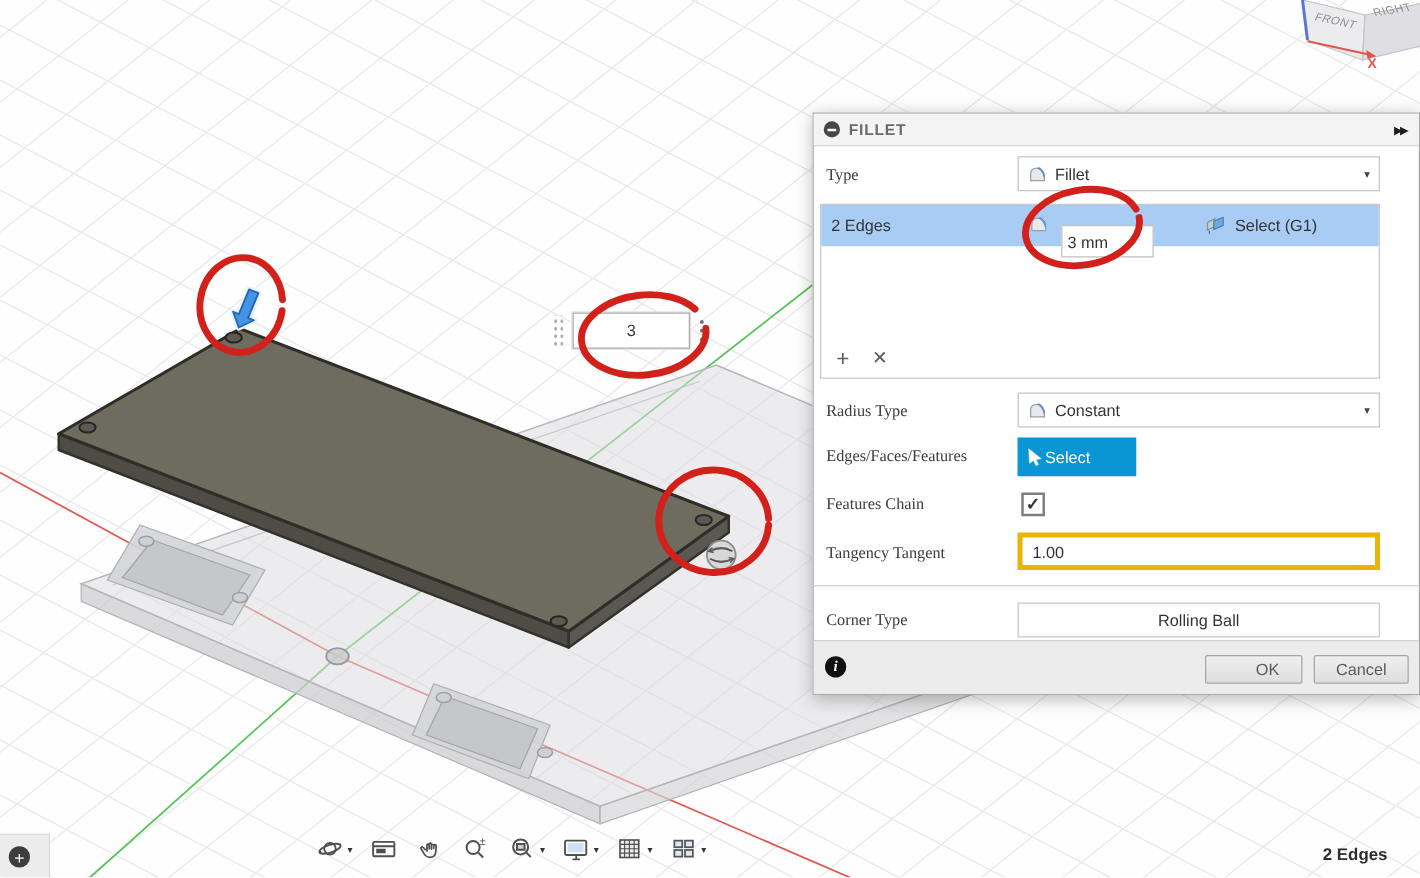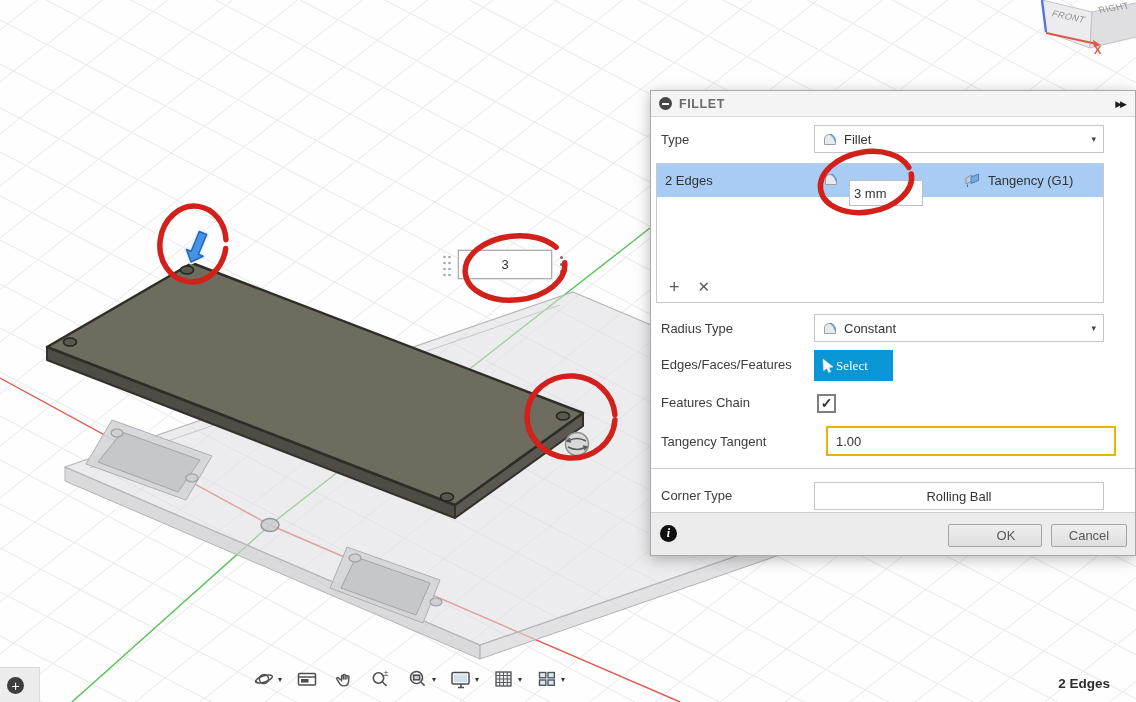--- a/index.html
+++ b/index.html
@@ -18,49 +18,49 @@
   .kebab i{width:3px;height:3px;border-radius:50%;background:#6b6b6b;}
   
   .dialog{position:absolute;left:650px;top:90px;width:486px;height:466px;background:#fff;
           border:1px solid #a9a9a9;box-shadow:0 3px 14px rgba(0,0,0,.28);z-index:20;box-sizing:border-box;}
   .dlg-header{position:absolute;left:0;top:0;right:0;height:26px;background:#f4f4f4;
               border-bottom:1px solid #d7d7d7;display:flex;align-items:center;padding:0 8px;gap:7px;box-sizing:border-box;}
   .collapse-ic{width:13px;height:13px;border-radius:50%;background:#474747;position:relative;cursor:pointer;flex:0 0 auto;}
   .collapse-ic::after{content:"";position:absolute;left:3px;top:5.5px;width:7px;height:2px;background:#fff;}
   .dlg-title{font-size:12.5px;font-weight:bold;color:#6b6b6b;letter-spacing:.6px;}
   .dock-ic{margin-left:auto;font-size:9px;color:#1c1c1c;letter-spacing:-2px;cursor:pointer;padding-right:2px;}
-  .dlg-label{position:absolute;left:10px;font-size:13px;color:#3c3c3c;}
+  .dlg-label{position:absolute;left:10px;font-size:13px;color:#3c3c3c;font-family:Liberation Serif, serif;}
   .selbox{position:absolute;left:163px;width:290px;height:28px;background:#fff;border:1px solid #c6c6c6;
           display:flex;align-items:center;gap:6px;padding:0 7px;box-sizing:border-box;cursor:pointer;font-size:13px;color:#333;}
   .caret{margin-left:auto;font-size:9px;color:#444;}
   .listbox{position:absolute;left:5px;top:72px;width:448px;height:140px;border:1px solid #c9c9c9;background:#fff;box-sizing:border-box;}
   .edge-row{position:absolute;left:0;top:0;right:0;height:33px;background:#a9ccf4;cursor:pointer;}
   .edge-row .rl{position:absolute;left:8px;top:9px;font-size:13px;color:#333;}
   .edge-row .fic{position:absolute;left:166px;top:7px;}
   .valuebox{position:absolute;left:192px;top:3px;width:74px;height:26px;background:#fff;border:1px solid #bfbfbf;
             box-sizing:border-box;font-size:13px;color:#333;display:flex;align-items:center;padding-left:4px;cursor:text;margin-top:13px;}
   .tg-ic{position:absolute;left:306px;top:7px;}
   .tg-tx{position:absolute;left:331px;top:9px;font-size:13px;color:#333;}
   .list-actions{position:absolute;left:12px;bottom:6px;display:flex;gap:18px;}
   .list-actions span{font-size:18px;color:#5c5c5c;line-height:18px;cursor:pointer;}
-  .selectbtn{position:absolute;left:163px;top:259px;width:79px;height:31px;background:#0a96d5;border:none;
-             color:#fff;font-size:13px;display:flex;align-items:center;gap:1px;padding:0 8px;cursor:pointer;box-sizing:border-box;font-family:Liberation Serif, serif;}
+  .selectbtn{position:absolute;left:163px;top:259px;width:95px;height:31px;background:#0a96d5;border:none;
+             color:#fff;font-size:13px;display:flex;align-items:center;gap:1px;padding:0 8px;cursor:pointer;box-sizing:border-box;}
   .checkbox{position:absolute;left:166px;top:303px;width:15px;height:15px;border:2px solid #7f7f7f;background:#fff;
             box-sizing:content-box;display:flex;align-items:center;justify-content:center;cursor:pointer;}
   .checkbox b{font-size:14px;color:#333;line-height:14px;transform:translateY(-1px);}
-  .txtinput{position:absolute;left:175px;top:335px;width:290px;height:30px;border:2px solid #eab308;background:#fff;
+  .txtinput{position:absolute;left:163px;top:335px;width:290px;height:30px;border:4px solid #eab308;background:#fff;
             font-size:13px;color:#333;padding:0 0 0 8px;box-sizing:border-box;outline:none;font-family:"Liberation Sans",sans-serif;}
   .dlg-sep{position:absolute;left:0;top:377px;right:0;height:1px;background:#cfcfcf;}
   .dlg-footer{position:absolute;left:0;top:421px;right:0;bottom:0;background:#ececec;border-top:1px solid #cfcfcf;}
   .info-ic{position:absolute;left:9px;top:12px;width:17px;height:17px;border-radius:50%;background:#101010;color:#fff;
            font-family:"Liberation Serif",serif;font-style:italic;font-weight:bold;font-size:12px;
            display:flex;align-items:center;justify-content:center;cursor:pointer;}
   .btn{position:absolute;top:11px;height:23px;background:linear-gradient(#efefef,#dedede);border:1px solid #a5a5a5;
        border-radius:2px;font-size:13px;color:#5a5a5a;font-family:"Liberation Sans",sans-serif;cursor:pointer;}
-  .btn.ok{right:93px;width:94px;padding-left:28px;}
+  .btn.ok{right:93px;width:78px;padding-left:28px;}
   .btn.cancel{right:8px;width:76px;}
   
   .nav-toolbar{position:absolute;left:250px;top:665px;z-index:30;display:flex;align-items:center;gap:9px;}
   .tool{display:flex;align-items:center;gap:2px;cursor:pointer;padding:2px;}
   .tool svg{display:block;}
   .tool .caret{font-size:8px;color:#333;margin:0;}
   
   .browser-expand{position:absolute;left:0px;top:667px;width:39px;height:35px;background:#ececec;
                   border:1px solid #dcdcdc;border-left:none;border-bottom:none;z-index:30;display:flex;align-items:center;cursor:pointer;}
   .browser-expand .plus-circle{margin-left:7px;width:17px;height:17px;border-radius:50%;background:#3d3d3d;color:#fff;
@@ -236,21 +236,21 @@
           </svg>
         </span>
         <span class="valuebox">3 mm</span>
         <span class="tg-ic">
           <svg width="20" height="17" viewBox="0 0 20 17">
             <path d="M3 13 L9 10 L9 4 L3 7 Z" fill="#c9ced4" stroke="#8a9097"></path>
             <path d="M8 12.5 L15.5 9.5 L15.5 3 L8 6 Z" fill="#74a9e0" stroke="#4a80b8"></path>
             <line x1="4.5" y1="13.5" x2="4.5" y2="16" stroke="#666"></line>
           </svg>
         </span>
-        <span class="tg-tx">Tangency (G1)</span>
+        <span class="tg-tx">Select (G1)</span>
       </div>
       <div class="list-actions">
         <span>+</span>
         <span style="font-size:15px;">✕</span>
       </div>
     </div>
 
     <span class="dlg-label" style="top:230px;">Radius Type</span>
     <div class="selbox" style="top:223px;">
       <svg width="16" height="16" viewBox="0 0 16 16">

